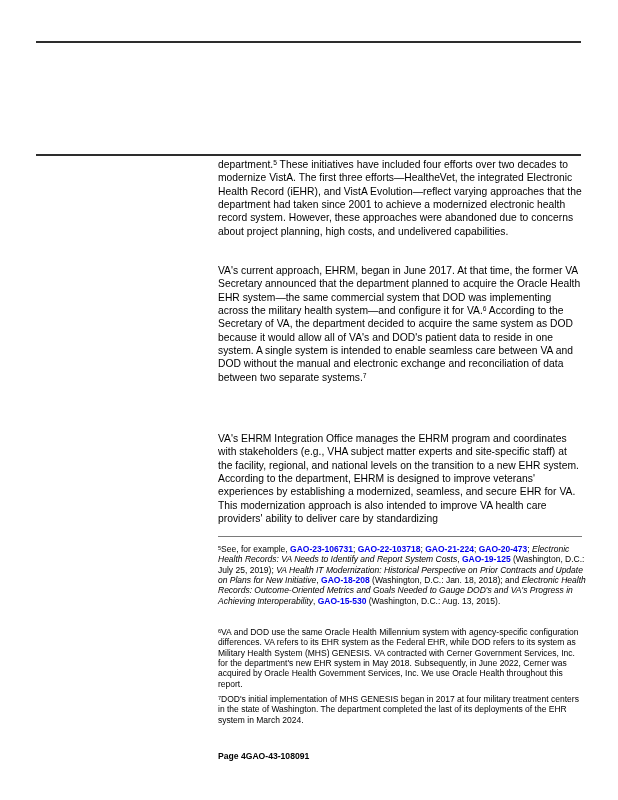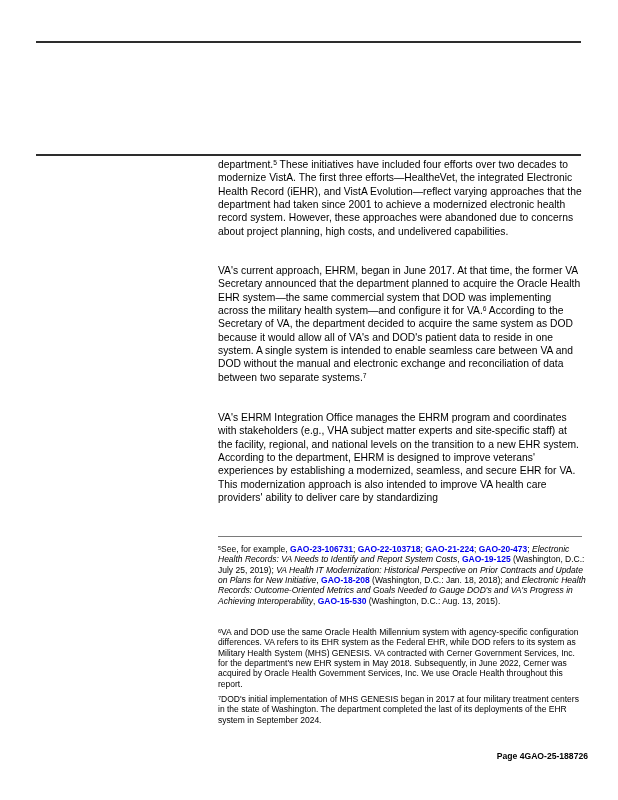--- a/index.html
+++ b/index.html
@@ -26,21 +26,21 @@
     left: 218px;
     width: 364px;
     margin: 0;
     font-size: 10.3px;
     line-height: 13.35px;
     letter-spacing: 0.02px;
     color: var(--text, #000000);
   }
   .para-1 { top: 158px; }
   .para-2 { top: 264px; }
-  .para-3 { top: 411px; }
+  .para-3 { top: 432px; }
   sup.fn-marker {
     font-size: 65%;
     line-height: 0;
     vertical-align: baseline;
     position: relative;
     top: -0.4em;
   }
   .fn-rule {
     position: absolute;
     left: 218px;
@@ -67,21 +67,21 @@
     cursor: pointer;
     font-weight: bold;
   }
   em.report-title { font-style: italic; }
   .page-footer {
     position: absolute;
     left: 218px;
     top: 751px;
     width: 370px;
     display: flex;
-    justify-content: flex-end;
+    justify-content: flex-start;
     font-size: 8.6px;
     font-weight: bold;
     color: var(--text, #000000);
   }
 </style>
 </head>
 <body>
 
 <div class="page">
 
@@ -89,20 +89,20 @@
   <div class="rule rule-second"></div>
 
   <p class="body-para para-1"><span>department.</span><sup class="fn-marker">5</sup><span> These initiatives have included four efforts over two decades to modernize VistA. The first three efforts—HealtheVet, the integrated Electronic Health Record (iEHR), and VistA Evolution—reflect varying approaches that the department had taken since 2001 to achieve a modernized electronic health record system. However, these approaches were abandoned due to concerns about project planning, high costs, and undelivered capabilities.</span></p>
   <p class="body-para para-2"><span>VA's current approach, EHRM, began in June 2017. At that time, the former VA Secretary announced that the department planned to acquire the Oracle Health EHR system—the same commercial system that DOD was implementing across the military health system—and configure it for VA.</span><sup class="fn-marker">6</sup><span> According to the Secretary of VA, the department decided to acquire the same system as DOD because it would allow all of VA's and DOD's patient data to reside in one system. A single system is intended to enable seamless care between VA and DOD without the manual and electronic exchange and reconciliation of data between two separate systems.</span><sup class="fn-marker">7</sup></p>
   <p class="body-para para-3"><span>VA's EHRM Integration Office manages the EHRM program and coordinates with stakeholders (e.g., VHA subject matter experts and site-specific staff) at the facility, regional, and national levels on the transition to a new EHR system. According to the department, EHRM is designed to improve veterans' experiences by establishing a modernized, seamless, and secure EHR for VA. This modernization approach is also intended to improve VA health care providers' ability to deliver care by standardizing</span></p>
 
   <div class="fn-rule"></div>
 
   <p class="footnote fn-5"><sup class="fn-marker">5</sup><span>See, for example, </span><a class="link">GAO-23-106731</a><span>; </span><a class="link">GAO-22-103718</a><span>; </span><a class="link">GAO-21-224</a><span>; </span><a class="link">GAO-20-473</a><span>; </span><em class="report-title">Electronic Health Records: VA Needs to Identify and Report System Costs</em><span>, </span><a class="link">GAO-19-125</a><span> (Washington, D.C.: July 25, 2019); </span><em class="report-title">VA Health IT Modernization: Historical Perspective on Prior Contracts and Update on Plans for New Initiative</em><span>, </span><a class="link">GAO-18-208</a><span> (Washington, D.C.: Jan. 18, 2018); and </span><em class="report-title">Electronic Health Records: Outcome-Oriented Metrics and Goals Needed to Gauge DOD's and VA's Progress in Achieving Interoperability</em><span>, </span><a class="link">GAO-15-530</a><span> (Washington, D.C.: Aug. 13, 2015).</span></p>
   <p class="footnote fn-6"><sup class="fn-marker">6</sup><span>VA and DOD use the same Oracle Health Millennium system with agency-specific configuration differences. VA refers to its EHR system as the Federal EHR, while DOD refers to its system as Military Health System (MHS) GENESIS. VA contracted with Cerner Government Services, Inc. for the department's new EHR system in May 2018. Subsequently, in June 2022, Cerner was acquired by Oracle Health Government Services, Inc. We use Oracle Health throughout this report.</span></p>
-  <p class="footnote fn-7"><sup class="fn-marker">7</sup><span>DOD's initial implementation of MHS GENESIS began in 2017 at four military treatment centers in the state of Washington. The department completed the last of its deployments of the EHR system in September 2024.</span></p>
+  <p class="footnote fn-7"><sup class="fn-marker">7</sup><span>DOD's initial implementation of MHS GENESIS began in 2017 at four military treatment centers in the state of Washington. The department completed the last of its deployments of the EHR system in March 2024.</span></p>
 
   <div class="page-footer">
     <span>Page 4</span>
-    <span>GAO-25-188726</span>
+    <span>GAO-43-108091</span>
   </div>
 
 </div>
 
 </body></html>

